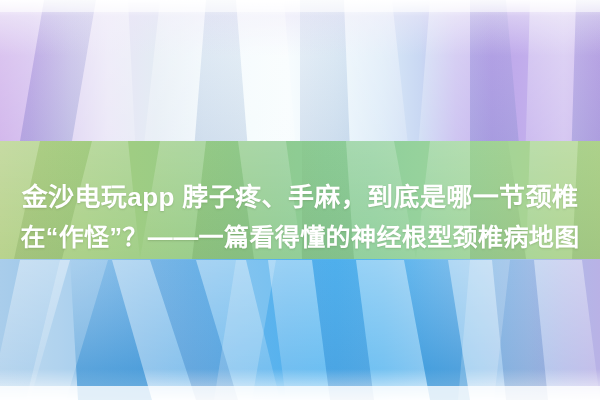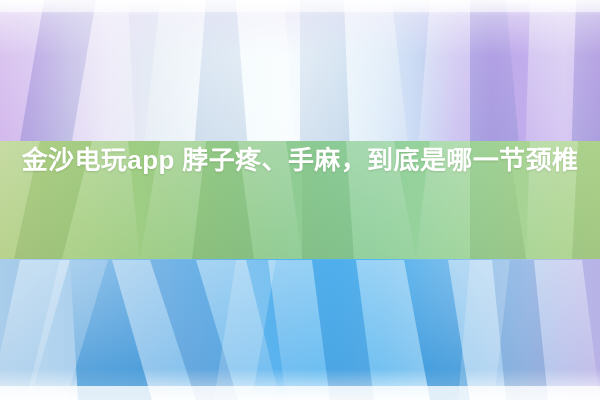--- a/index.html
+++ b/index.html
@@ -125,20 +125,21 @@
   
   .headline {
     position: absolute;
     left: 0;
     right: 0;
     top: 141px;
     height: 152px;
     display: flex;
     flex-direction: column;
     align-items: center;
+    justify-content: center;
     gap: 2px;
     z-index: 5;
   }
   .headline .line {
     color: #ffffff;
     font-weight: bold;
     font-size: 26px;
     line-height: 38px;
     letter-spacing: 0.4px;
     white-space: nowrap;
@@ -240,15 +241,16 @@
         <polygon points="430,0 470,0 470,118 416,118" fill="url(#gL)"></polygon>
         <polygon points="470,0 508,0 526,118 470,118" fill="url(#gD)"></polygon>
         <polygon points="530,0 578,0 572,118 526,118" fill="url(#gL)"></polygon>
         <polygon points="578,0 600,0 600,118 572,118" fill="url(#gD)"></polygon>
       </svg>
     </div>
   </div>
 
   <div class="headline">
     <div class="line line-1">金沙电玩app 脖子疼、手麻，到底是哪一节颈椎</div>
+    <div class="line line-2">在“作怪”？——一篇看得懂的神经根型颈椎病地图</div>
   </div>
 
 </div>
 
 </body></html>

